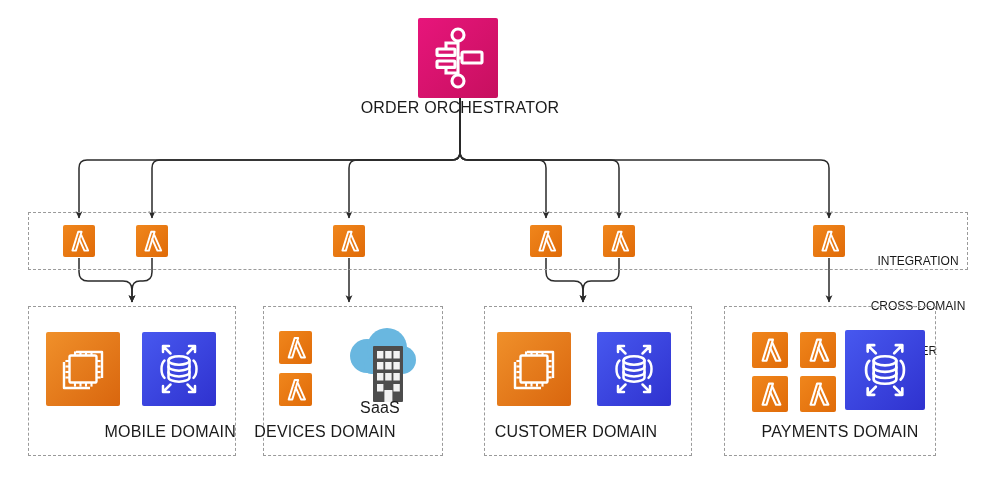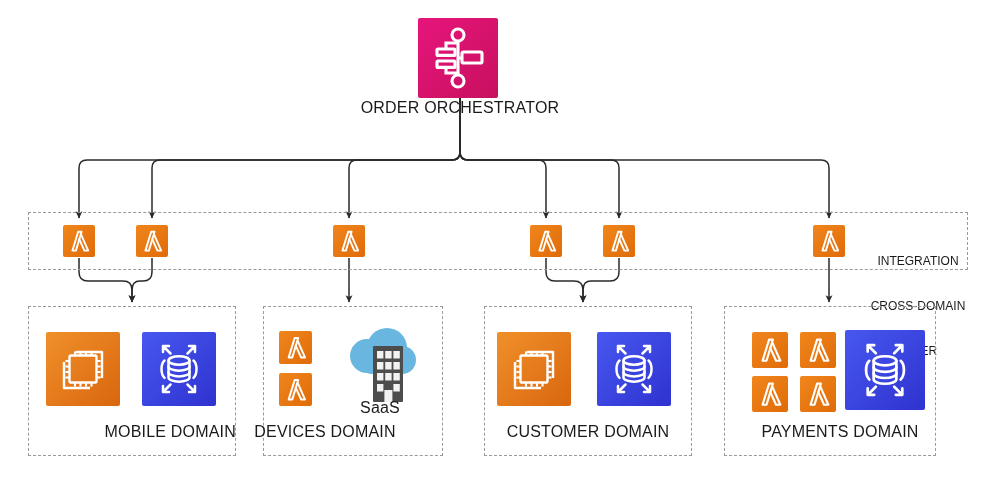--- a/index.html
+++ b/index.html
@@ -266,21 +266,21 @@
     <path d="M26.5,40.2 C26.5,42.5 31.2,44.4 37,44.4 C42.8,44.4 47.5,42.5 47.5,40.2"></path>
     <path d="M22.5,28.5 C18.5,32 18.5,42 22.5,45.8"></path>
     <path d="M51.5,28.5 C55.5,32 55.5,42 51.5,45.8"></path>
     <path d="M21,14 L28.5,21.5 M21,14 L21,20 M21,14 L27,14"></path>
     <path d="M53,14 L45.5,21.5 M53,14 L53,20 M53,14 L47,14"></path>
     <path d="M21,60 L28.5,52.5 M21,60 L21,54 M21,60 L27,60"></path>
     <path d="M53,60 L45.5,52.5 M53,60 L53,54 M53,60 L47,60"></path>
   </g>
     </svg>
 </div>
-<div class="label" style="left:484px;top:425px;width:208px;">CUSTOMER DOMAIN</div>
+<div class="label" style="left:472px;top:425px;width:208px;">CUSTOMER DOMAIN</div>
 
 <div class="dashbox" style="left:724px;top:306px;width:212px;height:150px;"></div>
 <div class="tile" style="left:752px;top:332px;width:36px;height:36px;background:linear-gradient(135deg,#f0861c 0%,#e06b08 100%);">
   <svg viewBox="0 0 32 32">
       <g fill="none" stroke="#ffffff" stroke-width="1.9" stroke-linejoin="round">
         <path d="M9.4,25.6 L15.2,6.8 L18.6,6.8 L12.9,25.6 Z"></path>
         <path d="M15.9,13.4 L21.4,25.6 L25.2,25.6 L18.1,9.6"></path>
       </g>
     </svg>
 </div>

